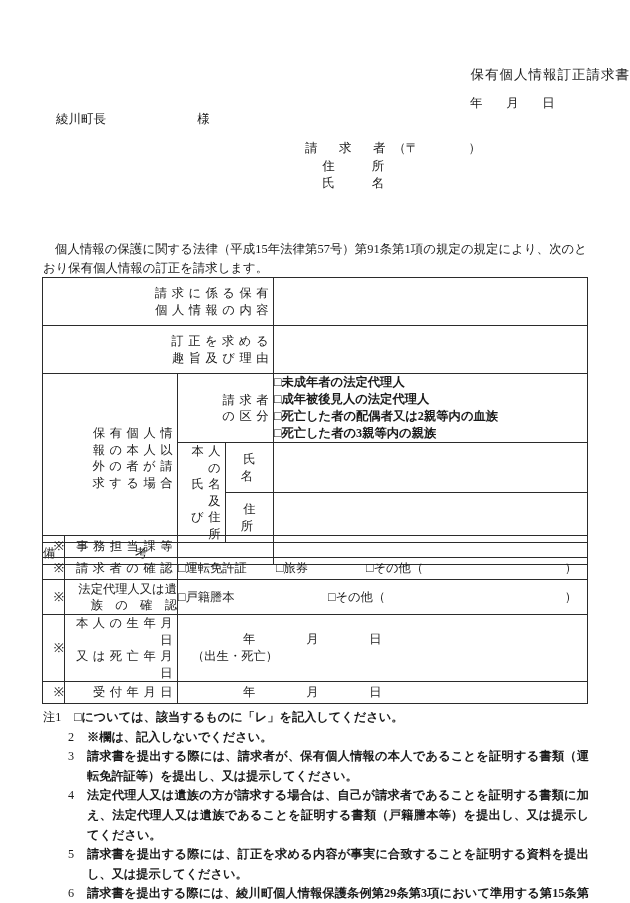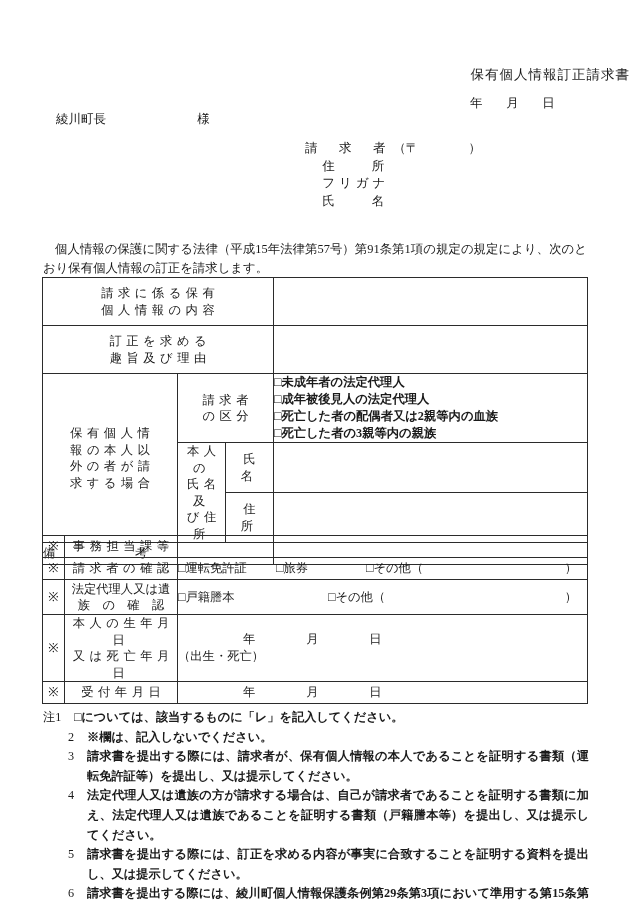--- a/index.html
+++ b/index.html
@@ -93,21 +93,21 @@
     border-collapse: collapse;
     table-layout: fixed;
     font-size: 12.3px;
   }
   table.form td {
     border: 1px solid #2b2b2b;
     padding: 0;
     vertical-align: middle;
   }
   .lab {
-    text-align: center;
+    text-align: right;
     line-height: 16.5px;
     padding: 3px 4px;
   }
   .lab .j {
     display: block;
     letter-spacing: 4.5px;
     text-indent: 4.5px;
   }
   .cell-pad { padding: 3px 5px; }
 
@@ -136,21 +136,21 @@
 
   .idrow { padding: 4px 7px; white-space: nowrap; position: relative; }
   .idrow .s1 { display: inline-block; width: 98px; }
   .idrow .s2 { display: inline-block; width: 90px; }
   .idrow .s3 { display: inline-block; width: 150px; }
   .idrow .rp { position: absolute; right: 10px; }
 
   .dob-row { padding: 4px 7px; white-space: nowrap; text-align: left; }
   .dob-row .pre { display: inline-block; width: 62px; }
   .dob-row .u { display: inline-block; width: 60px; }
-  .dob-row .note { }
+  .dob-row .note { margin-left: 14px; }
 
   
   .notes {
     position: absolute;
     left: 43px; top: 708px;
     width: 546px;
     font-size: 12.2px;
     line-height: 19.6px;
   }
   .note {
@@ -191,24 +191,20 @@
   <div class="applicant">
     <div class="row">
       <span class="sp2">請　求　者</span>
       <span>（〒</span>
       <span class="paren-blank"></span>
       <span>）</span>
     </div>
     <div class="row">
       <span class="ind"></span>
       <span class="lbl2">住　　所</span>
-    </div>
-    <div class="row">
-      <span class="ind"></span>
-      <span class="lbl2">フリガナ</span>
     </div>
     <div class="row">
       <span class="ind"></span>
       <span class="lbl2">氏　　名</span>
     </div>
   </div>
 
   <div class="legal">個人情報の保護に関する法律（平成15年法律第57号）第91条第1項の規定の規定により、次のとおり保有個人情報の訂正を請求します。</div>
 
   <table class="form" id="main-table">

